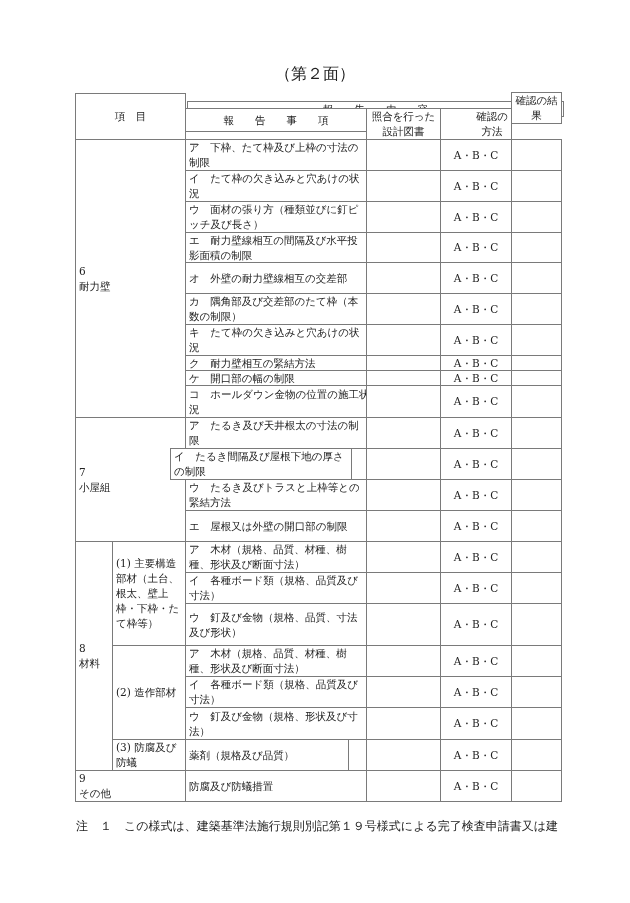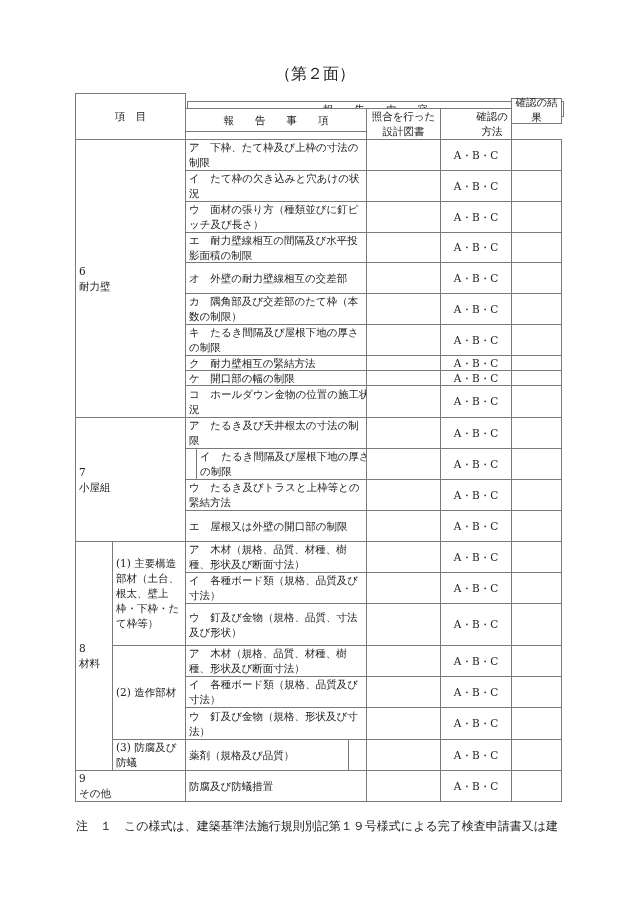--- a/index.html
+++ b/index.html
@@ -25,21 +25,21 @@
     </div>
     <div class="cell c" style="left: 185px; top: 108px; width: 182px; height: 24px;">
       <span>報　　告　　事　　項</span>
     </div>
     <div class="cell c" style="left: 366px; top: 108px; width: 75px; height: 32px;">
       <span>照合を行った設計図書</span>
     </div>
     <div class="cell c" style="left: 440px; top: 108px; width: 72px; height: 32px; padding-left: 32px;">
       <span>確認の方法</span>
     </div>
-    <div class="cell c" style="left: 511px; top: 98px; width: 51px; height: 26px; font-family: Liberation Mono, monospace;">
+    <div class="cell c" style="left: 511px; top: 92px; width: 51px; height: 32px;">
       <span>確認の結　果</span>
     </div>
     <div class="cell lt vc" style="left: 75px; top: 139px; width: 111px; height: 279px;">
       <div>
         <div>6</div>
         <div>耐力壁</div>
       </div>
     </div>
     <div class="cell lt vc" style="left: 185px; top: 139px; width: 182px; height: 32px;">
       <span>ア　下枠、たて枠及び上枠の寸法の制限</span>
@@ -83,21 +83,21 @@
     <div class="cell " style="left: 511px; top: 262px; width: 51px; height: 32px;"></div>
     <div class="cell lt vc" style="left: 185px; top: 293px; width: 182px; height: 32px;">
       <span>カ　隅角部及び交差部のたて枠（本数の制限）</span>
     </div>
     <div class="cell " style="left: 366px; top: 293px; width: 75px; height: 32px;"></div>
     <div class="cell c" style="left: 440px; top: 293px; width: 72px; height: 32px;">
       <span>A・B・C</span>
     </div>
     <div class="cell " style="left: 511px; top: 293px; width: 51px; height: 32px;"></div>
     <div class="cell lt vc" style="left: 185px; top: 324px; width: 182px; height: 32px;">
-      <span>キ　たるき間隔及び屋根下地の厚さの制限</span>
+      <span>キ　たて枠の欠き込みと穴あけの状況</span>
     </div>
     <div class="cell " style="left: 366px; top: 324px; width: 75px; height: 32px;"></div>
     <div class="cell c" style="left: 440px; top: 324px; width: 72px; height: 32px;">
       <span>A・B・C</span>
     </div>
     <div class="cell " style="left: 511px; top: 324px; width: 51px; height: 32px;"></div>
     <div class="cell lt vc" style="left: 185px; top: 355px; width: 182px; height: 16px;">
       <span>ク　耐力壁相互の緊結方法</span>
     </div>
     <div class="cell " style="left: 366px; top: 355px; width: 75px; height: 16px;"></div>
@@ -128,21 +128,21 @@
       </div>
     </div>
     <div class="cell lt vc" style="left: 185px; top: 417px; width: 182px; height: 32px;">
       <span>ア　たるき及び天井根太の寸法の制限</span>
     </div>
     <div class="cell " style="left: 366px; top: 417px; width: 75px; height: 32px;"></div>
     <div class="cell c" style="left: 440px; top: 417px; width: 72px; height: 32px;">
       <span>A・B・C</span>
     </div>
     <div class="cell " style="left: 511px; top: 417px; width: 51px; height: 32px;"></div>
-    <div class="cell lt vc" style="left: 196px; top: 448px; width: 182px; height: 32px;">
+    <div class="cell lt vc" style="left: 170px; top: 448px; width: 182px; height: 32px;">
       <span>イ　たるき間隔及び屋根下地の厚さの制限</span>
     </div>
     <div class="cell " style="left: 366px; top: 448px; width: 75px; height: 32px;"></div>
     <div class="cell c" style="left: 440px; top: 448px; width: 72px; height: 32px;">
       <span>A・B・C</span>
     </div>
     <div class="cell " style="left: 511px; top: 448px; width: 51px; height: 32px;"></div>
     <div class="cell lt vc" style="left: 185px; top: 479px; width: 182px; height: 32px;">
       <span>ウ　たるき及びトラスと上枠等との緊結方法</span>
     </div>

